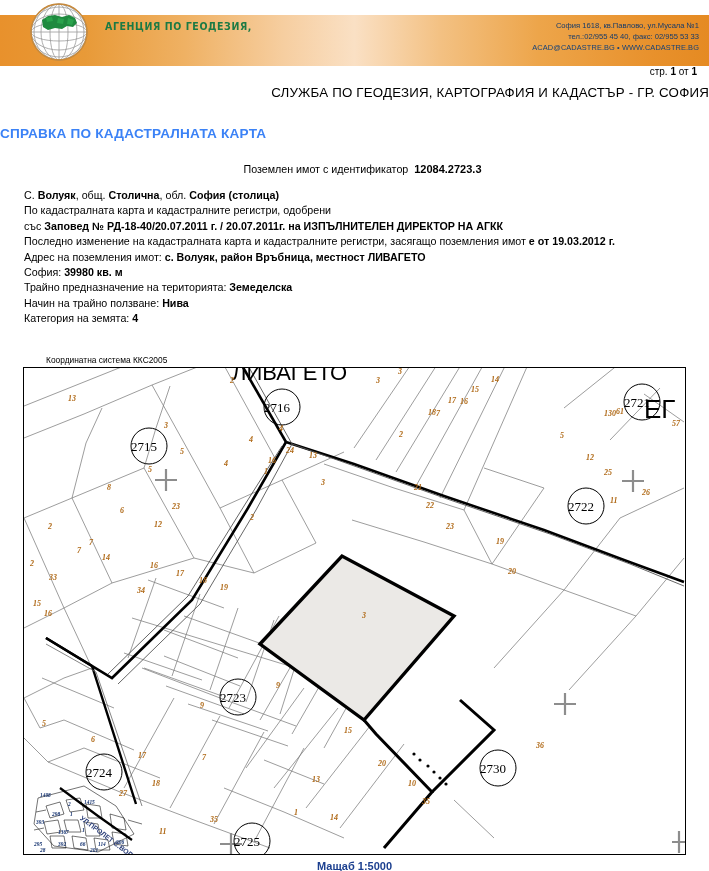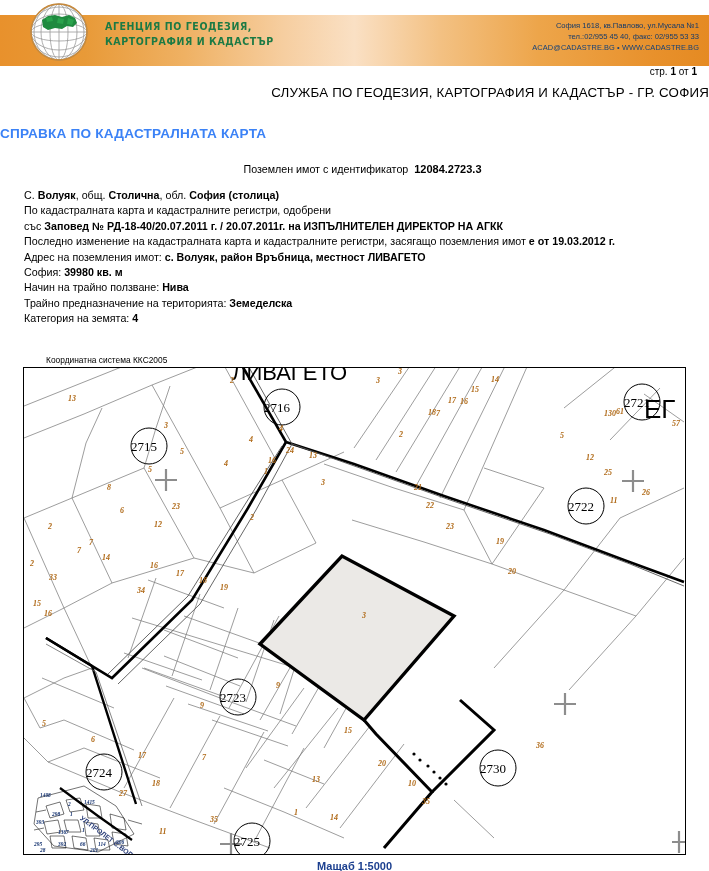--- a/index.html
+++ b/index.html
@@ -224,21 +224,20 @@
       <path d="M14 19 L20 15 L27 14 L34 16 L41 14 L47 17 L49 22 L45 26 L39 25 L34 28 L27 27 L20 29 L15 26 Z" fill="#1f8a3f"></path>
       <path d="M18 17 L24 16 L25 20 L19 21 Z" fill="#2aa34c"></path>
       <path d="M30 17 L36 18 L35 23 L29 22 Z" fill="#2aa34c"></path>
       <path d="M40 17 L46 19 L44 24 L39 23 Z" fill="#2aa34c"></path>
     </g>
     <circle cx="31" cy="31" r="28" fill="none" stroke="#c98a3a" stroke-width="1.4"></circle>
   </svg>
 
   <div id="agency-name">
     <div>Агенция по геодезия,</div>
-    <div>Картография и кадастър</div>
   </div>
 
   <div id="contact-block">
     <div>София 1618, кв.Павлово, ул.Мусала №1</div>
     <div>тел.:02/955 45 40, факс: 02/955 53 33</div>
     <div class="mail-line">ACAD@CADASTRE.BG • WWW.CADASTRE.BG</div>
   </div>
 </div>
 
 <div id="page-counter"><span>стр. </span><b>1</b><span> от </span><b>1</b></div>
@@ -253,23 +252,23 @@
   <div class="row">По кадастралната карта и кадастралните регистри, одобрени</div>
 
   <div class="row"><span>със </span><b>Заповед № РД-18-40/20.07.2011 г. / 20.07.2011г. на ИЗПЪЛНИТЕЛЕН ДИРЕКТОР НА АГКК</b></div>
 
   <div class="row"><span>Последно изменение на кадастралната карта и кадастралните регистри, засягащо поземления имот </span><b>е от 19.03.2012 г.</b></div>
 
   <div class="row"><span>Адрес на поземления имот: </span><b>с. Волуяк, район Връбница, местност ЛИВАГЕТО</b></div>
 
   <div class="row"><span>София: </span><b>39980 кв. м</b></div>
 
+  <div class="row"><span>Трайно предназначение на територията: </span><b>Земеделска</b></div>
+
   <div class="row"><span>Начин на трайно ползване: </span><b>Нива</b></div>
-
-  <div class="row"><span>Трайно предназначение на територията: </span><b>Земеделска</b></div>
 
   <div class="row"><span>Категория на земята: </span><b>4</b></div>
 </div>
 
 <div id="coord-system">Координатна система ККС2005</div>
 
 <div id="map-frame">
   <svg id="map-svg" width="661" height="486" viewBox="0 0 661 486">
 
     <g fill="none" stroke="#7c7c7c" stroke-width="0.75">

